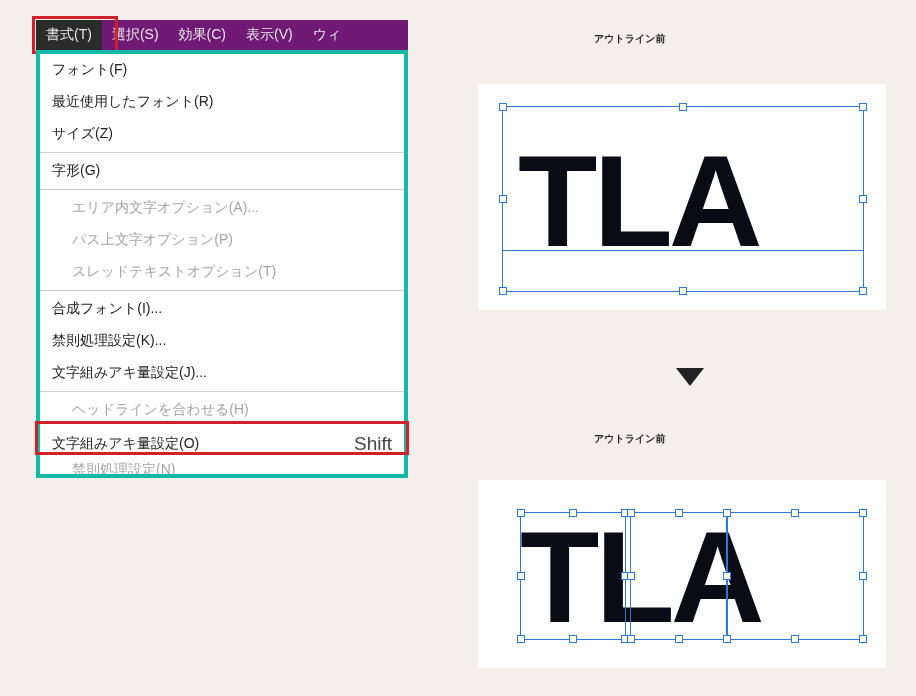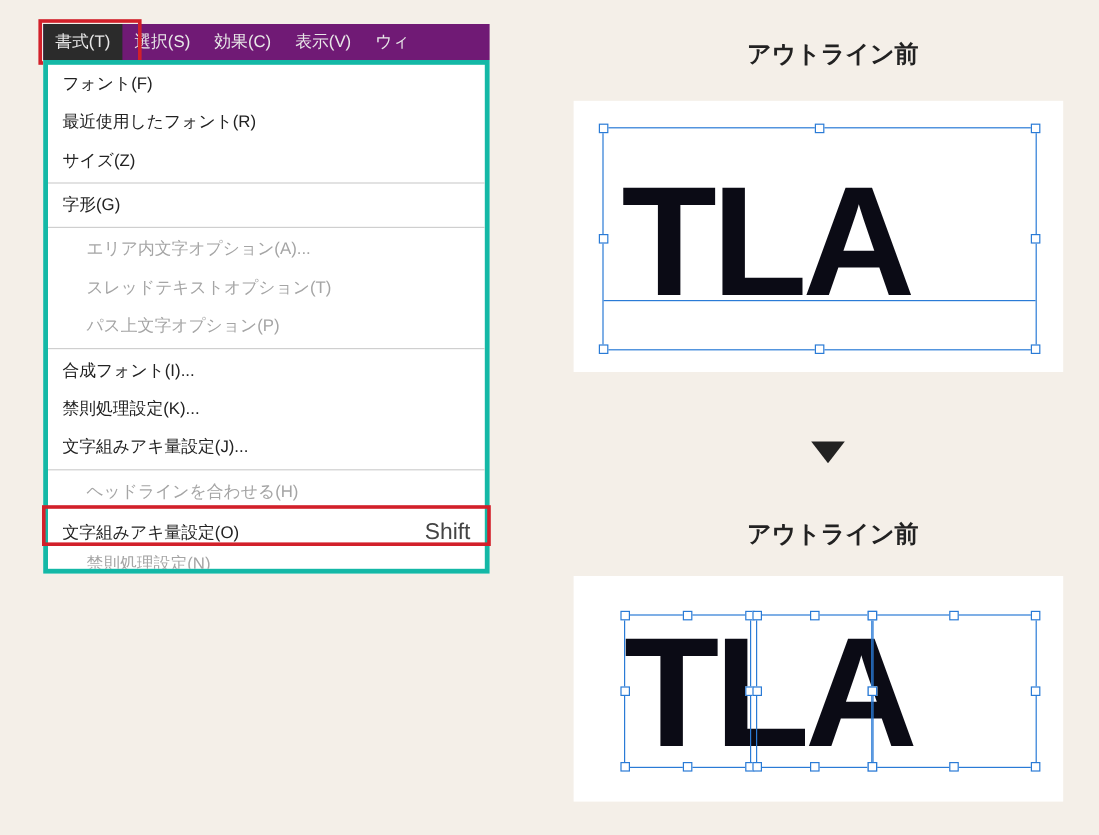--- a/index.html
+++ b/index.html
@@ -63,24 +63,24 @@
 
   .red-box-item {
     position: absolute;
     border: 3px solid #d2202a;
     pointer-events: none;
   }
 
   
   .rlabel {
     position: absolute;
-    font-size: 20px;
+    font-size: 10px;
     font-weight: 700;
     color: #222;
-    text-align: center;
+    text-align: left;
     width: 200px;
   }
 
   .artboard {
     position: absolute;
     background: #fff;
   }
 
   
   .textbox {
@@ -155,25 +155,25 @@
       <span>サイズ(Z)</span>
     </div>
     <div class="dd-sep"></div>
     <div class="dd-item" id="dd-item-1-0">
       <span>字形(G)</span>
     </div>
     <div class="dd-sep"></div>
     <div class="dd-item disabled" id="dd-item-2-0">
       <span>エリア内文字オプション(A)...</span>
     </div>
+    <div class="dd-item disabled" id="dd-item-2-1">
+      <span>パス上文字オプション(P)</span>
+    </div>
     <div class="dd-item disabled" id="dd-item-2-2">
       <span>スレッドテキストオプション(T)</span>
-    </div>
-    <div class="dd-item disabled" id="dd-item-2-1">
-      <span>パス上文字オプション(P)</span>
     </div>
     <div class="dd-sep"></div>
     <div class="dd-item" id="dd-item-3-0">
       <span>合成フォント(I)...</span>
     </div>
     <div class="dd-item" id="dd-item-3-1">
       <span>禁則処理設定(K)...</span>
     </div>
     <div class="dd-item" id="dd-item-3-2">
       <span>文字組みアキ量設定(J)...</span>

